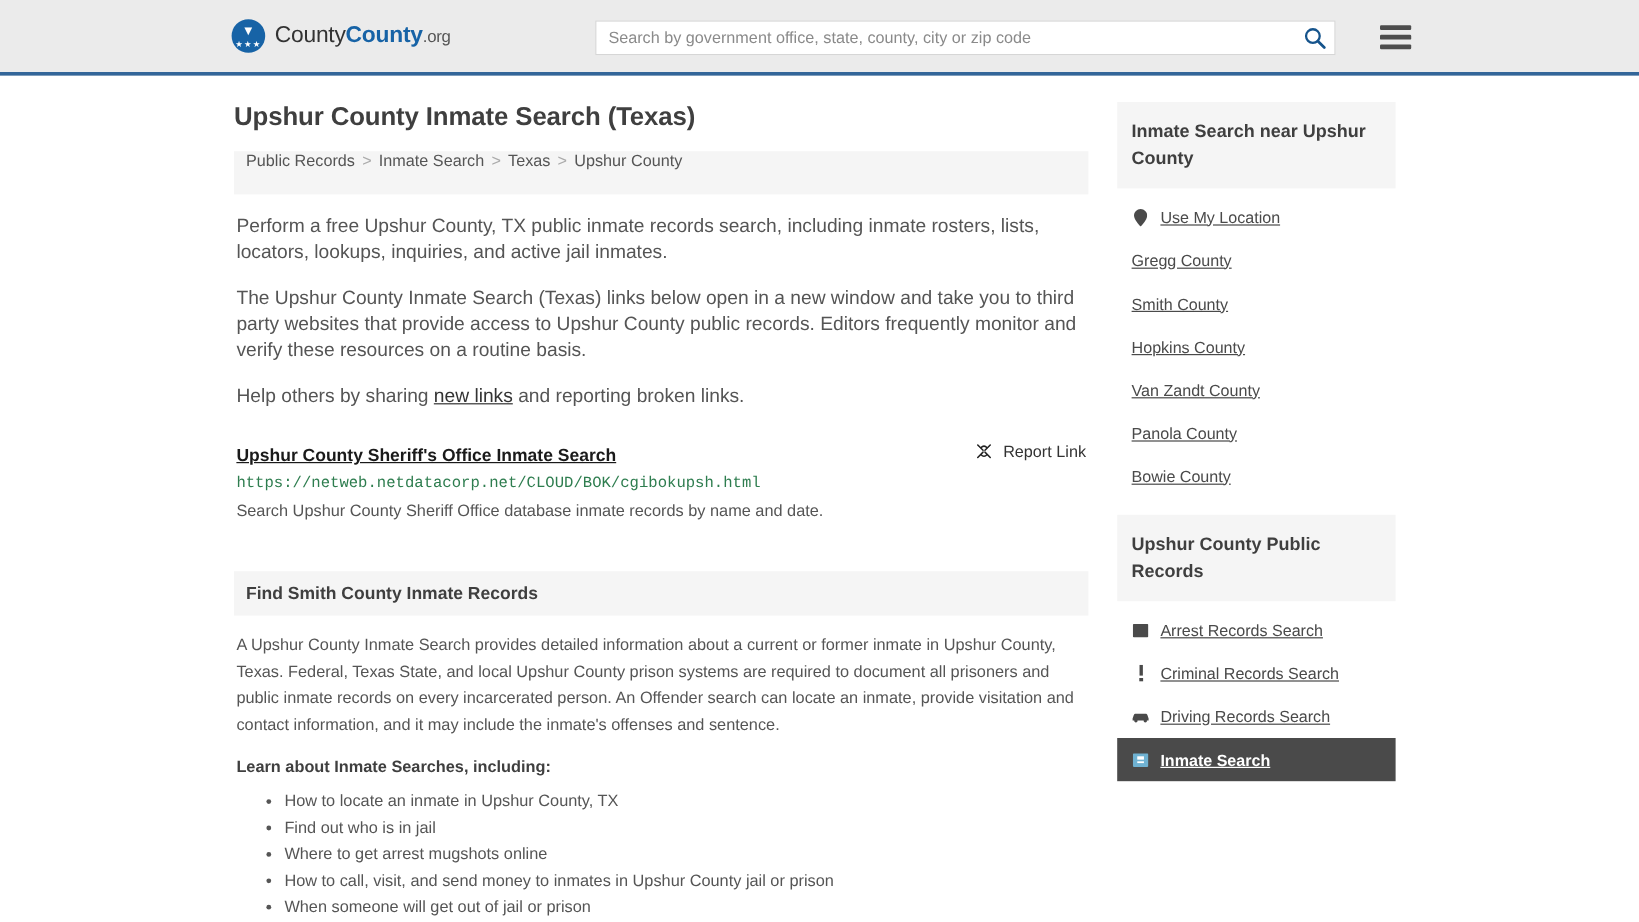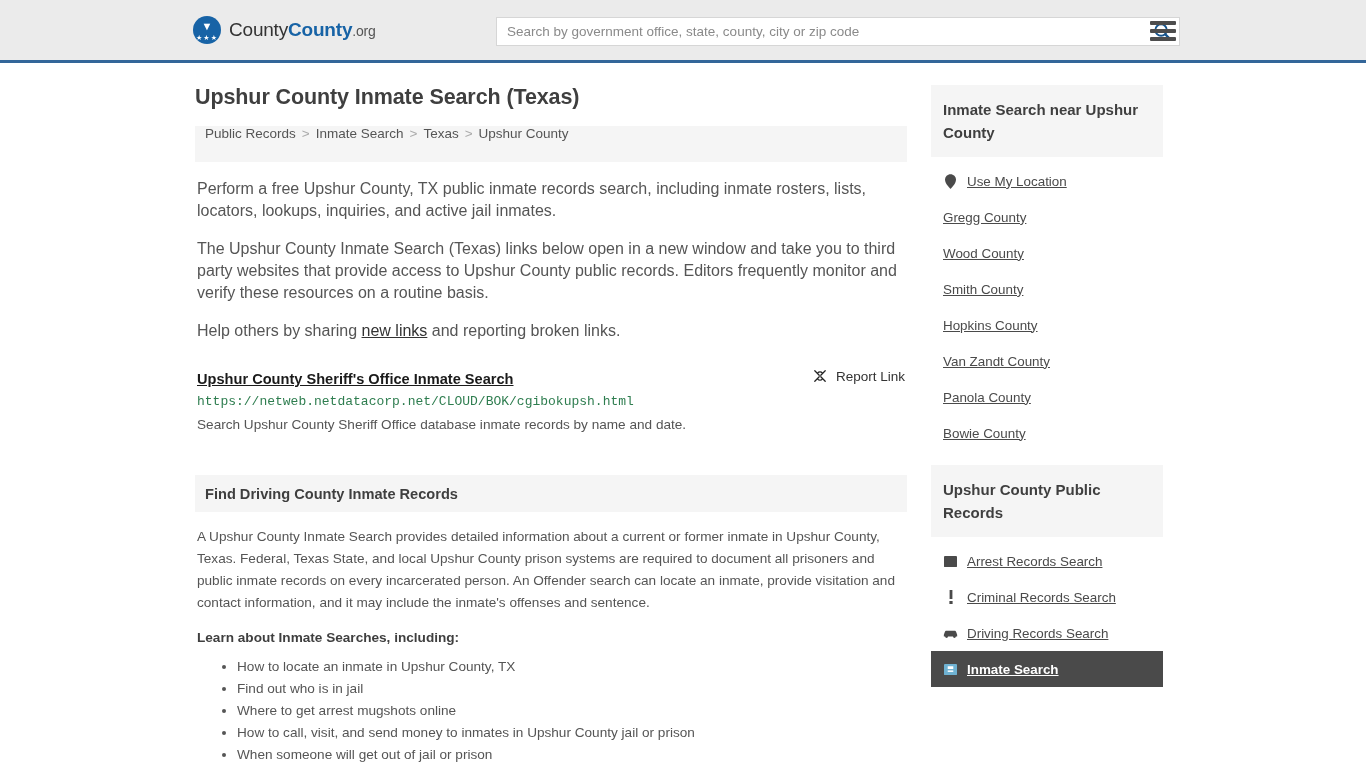--- a/index.html
+++ b/index.html
@@ -66,21 +66,21 @@
     white-space: nowrap;
   }
   .logo-text .b { color: #1763a6; font-weight: 700; }
   .logo-text .c { color: #333333; font-weight: 400; }
   .logo-text .org { color: #555555; font-size: 14px; }
 
   .search-wrap {
     position: absolute;
     left: 496px;
     top: 17px;
-    width: 684px;
+    width: 617px;
     height: 29px;
     background: #ffffff;
     border: 1px solid #d6d6d6;
     display: flex;
     align-items: center;
   }
   .search-input {
     flex: 1;
     height: 100%;
     border: 0;
@@ -343,21 +343,21 @@
               <path d="M7.2 13.8 a3.4 3.4 0 0 0 5.6 0" stroke="#222" stroke-width="1.6" fill="none" stroke-linecap="round"></path>
             </svg>
             <span>Report Link</span>
           </div>
         </div>
         <div class="result-url">https://netweb.netdatacorp.net/CLOUD/BOK/cgibokupsh.html</div>
         <div class="result-desc">Search Upshur County Sheriff Office database inmate records by name and date.</div>
       </div>
 
       <div class="panel">
-        <div class="panel-head">Find Driving County Inmate Records</div>
+        <div class="panel-head">Find Smith County Inmate Records</div>
         <div class="panel-body">
           <p>A Upshur County Inmate Search provides detailed information about a current or former inmate in Upshur County, Texas. Federal, Texas State, and local Upshur County prison systems are required to document all prisoners and public inmate records on every incarcerated person. An Offender search can locate an inmate, provide visitation and contact information, and it may include the inmate's offenses and sentence.</p>
           <div class="learn-head">Learn about Inmate Searches, including:</div>
           <ul class="bullets">
             <li>How to locate an inmate in Upshur County, TX</li>
             <li>Find out who is in jail</li>
             <li>Where to get arrest mugshots online</li>
             <li>How to call, visit, and send money to inmates in Upshur County jail or prison</li>
             <li>When someone will get out of jail or prison</li>
           </ul>
@@ -377,23 +377,20 @@
                 <path d="M6 0 C2.7 0 0 2.7 0 6 c0 4.4 6 10 6 10 s6-5.6 6-10 c0-3.3-2.7-6-6-6 z" fill="#4a4a4a"></path>
               </svg>
             </span>
             <a class="lbl">Use My Location</a>
           </div>
 
           <div class="side-item">
             <a class="lbl">Gregg County</a>
           </div>
           <div class="side-item">
-            <a class="lbl">Wood County</a>
-          </div>
-          <div class="side-item">
             <a class="lbl">Smith County</a>
           </div>
           <div class="side-item">
             <a class="lbl">Hopkins County</a>
           </div>
           <div class="side-item">
             <a class="lbl">Van Zandt County</a>
           </div>
           <div class="side-item">
             <a class="lbl">Panola County</a>

